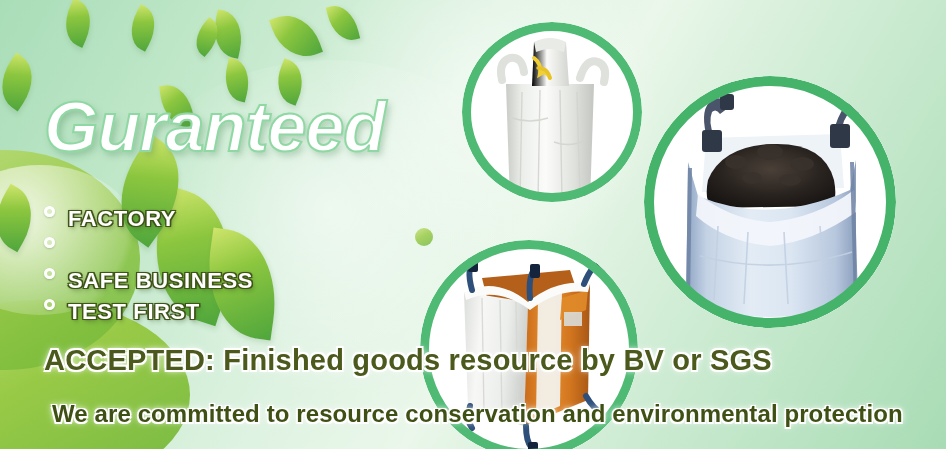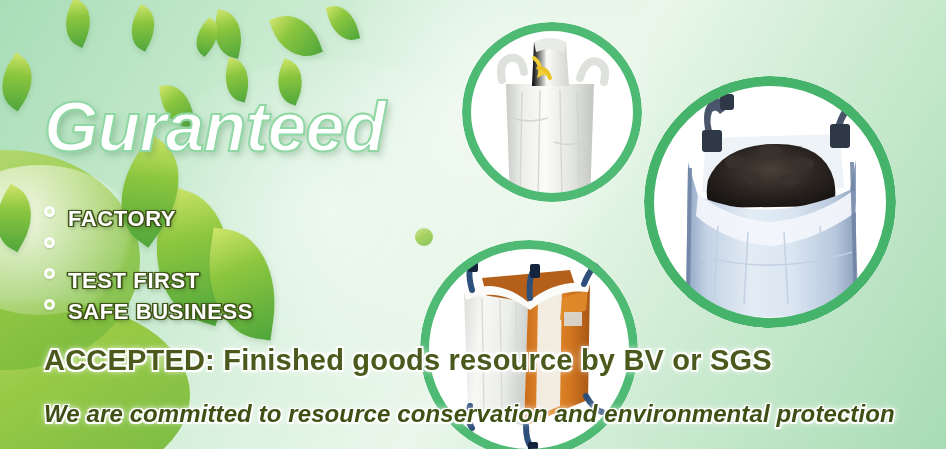--- a/index.html
+++ b/index.html
@@ -119,32 +119,31 @@
     white-space: nowrap;
     text-shadow:
       -1.6px -1.6px 0 #ffffff, 1.6px -1.6px 0 #ffffff,
       -1.6px  1.6px 0 #ffffff, 1.6px  1.6px 0 #ffffff,
        0 0 5px #ffffff, 0 0 8px #ffffff;
   }
 
   
   .tagline {
     position: absolute;
-    left: 44px;
+    left: 52px;
     top: 400px;
     font-size: 24px;
     font-weight: bold;
     color: #3f5015;
     letter-spacing: 0.1px;
     white-space: nowrap;
     text-shadow:
       -1.5px -1.5px 0 #ffffff, 1.5px -1.5px 0 #ffffff,
       -1.5px  1.5px 0 #ffffff, 1.5px  1.5px 0 #ffffff,
        0 0 5px #ffffff, 0 0 9px #ffffff;
-    font-style: italic;
   }
 
   
   .photo-circle {
     position: absolute;
     border-radius: 50%;
     overflow: hidden;
     background: #ffffff;
   }
   .ring {
@@ -362,25 +361,25 @@
   <ul class="bullets">
     <li class="bullet-row">
       <span class="bullet-dot"></span>
       <span class="bullet-text">FACTORY</span>
     </li>
     <li class="bullet-row">
       <span class="bullet-dot"></span>
     </li>
     <li class="bullet-row">
       <span class="bullet-dot"></span>
-      <span class="bullet-text">TEST FIRST</span>
+      <span class="bullet-text">SAFE BUSINESS</span>
     </li>
     <li class="bullet-row">
       <span class="bullet-dot"></span>
-      <span class="bullet-text">SAFE BUSINESS</span>
+      <span class="bullet-text">TEST FIRST</span>
     </li>
   </ul>
 
   <div class="accepted-line">ACCEPTED: Finished goods resource by BV or SGS</div>
 
   <div class="tagline">We are committed to resource conservation and environmental protection</div>
 
 </div>
 
 </body></html>

